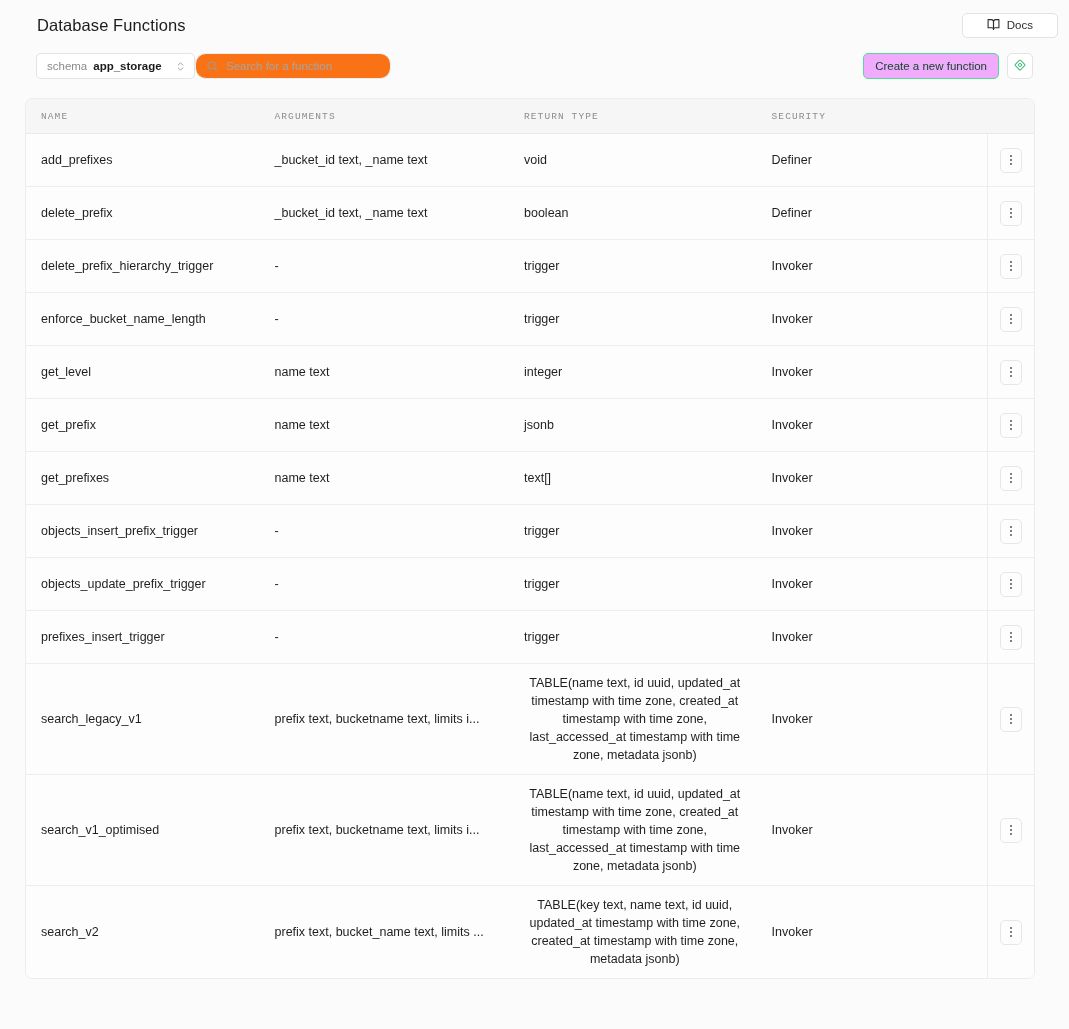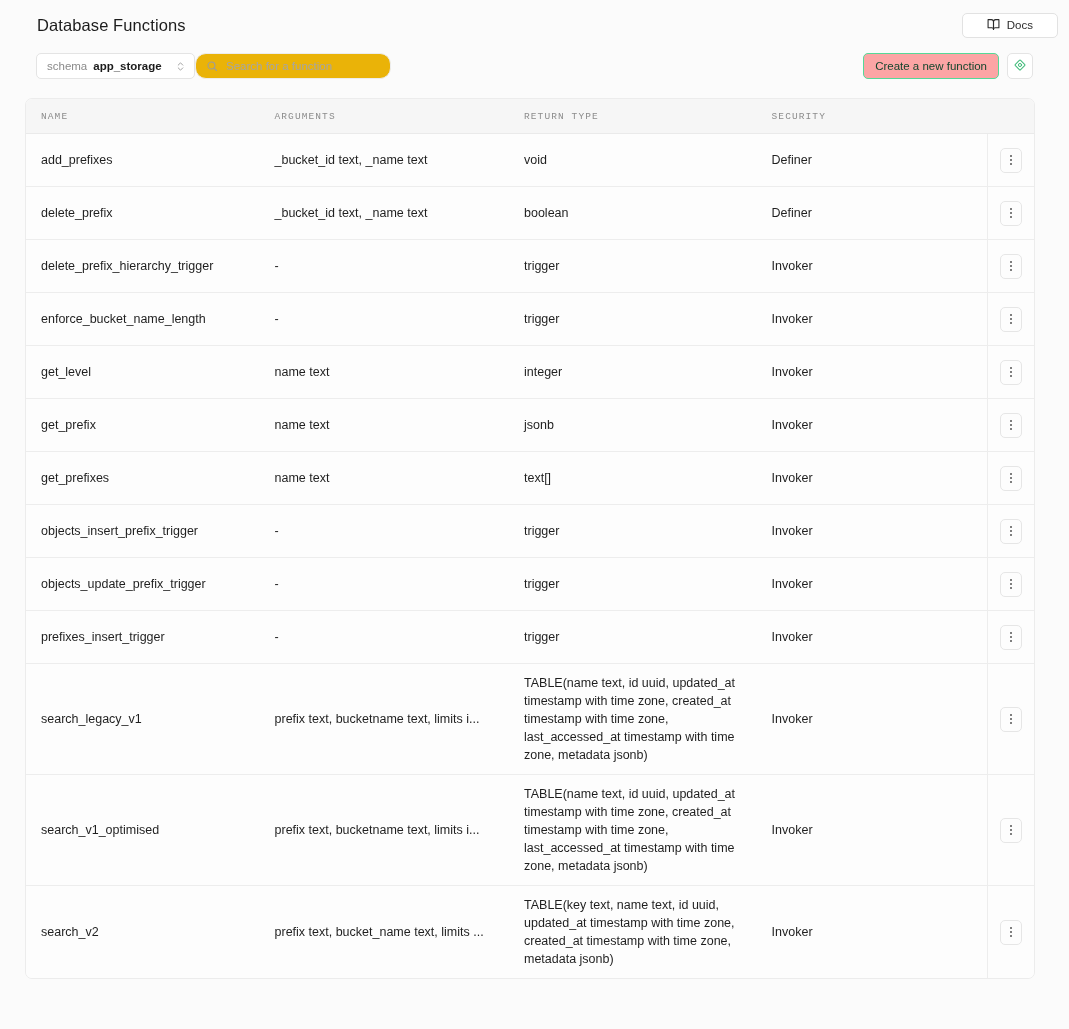--- a/index.html
+++ b/index.html
@@ -75,21 +75,21 @@
   .schema-value { color: #1b1b1b; font-weight: 700; }
   .schema-chevrons { margin-left: auto; display: flex; color: #9a9a9a; }
 
   .search-box {
     display: flex;
     align-items: center;
     gap: 8px;
     width: 196px;
     height: 26px;
     padding: 0 10px;
-    background: #eab308;
+    background: #f97316;
     border: 1px solid #ededed;
     border-radius: 11px;
   }
   .search-box .search-icon { display: flex; color: #9c9c9c; flex: none; }
   .search-input {
     border: 0;
     outline: 0;
     background: transparent;
     font-family: "Liberation Sans", sans-serif;
     font-size: 11.5px;
@@ -100,21 +100,21 @@
 
   .toolbar-right {
     margin-left: auto;
     display: flex;
     align-items: center;
     gap: 8px;
   }
   .create-button {
     height: 26px;
     padding: 0 11px;
-    background: #fca5a5;
+    background: #f0abfc;
     border: 1px solid #55d998;
     border-radius: 5px;
     font-family: "Liberation Sans", sans-serif;
     font-size: 11.5px;
     font-weight: 400;
     color: #13452c;
     cursor: pointer;
     white-space: nowrap;
   }
   .assistant-button {
@@ -130,20 +130,21 @@
   
   .table-wrap {
     position: absolute;
     left: 25px;
     top: 98px;
     width: 1010px;
     background: #fdfdfd;
     border: 1px solid #ececec;
     border-radius: 7px;
     overflow: hidden;
+    text-align: center;
   }
   .trow {
     display: flex;
     align-items: stretch;
     border-bottom: 1px solid #ededed;
     background: #fdfdfd;
   }
   .trow:last-child { border-bottom: 0; }
   .thead {
     background: #f6f6f6;

